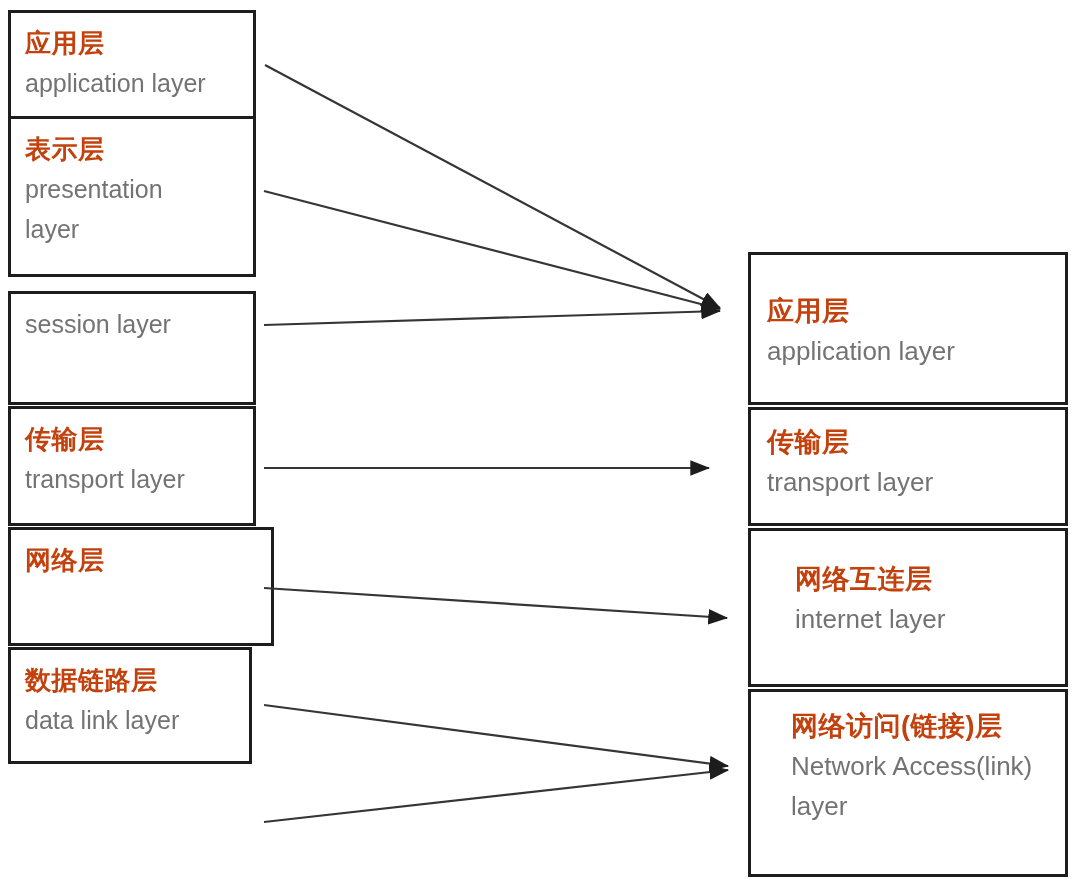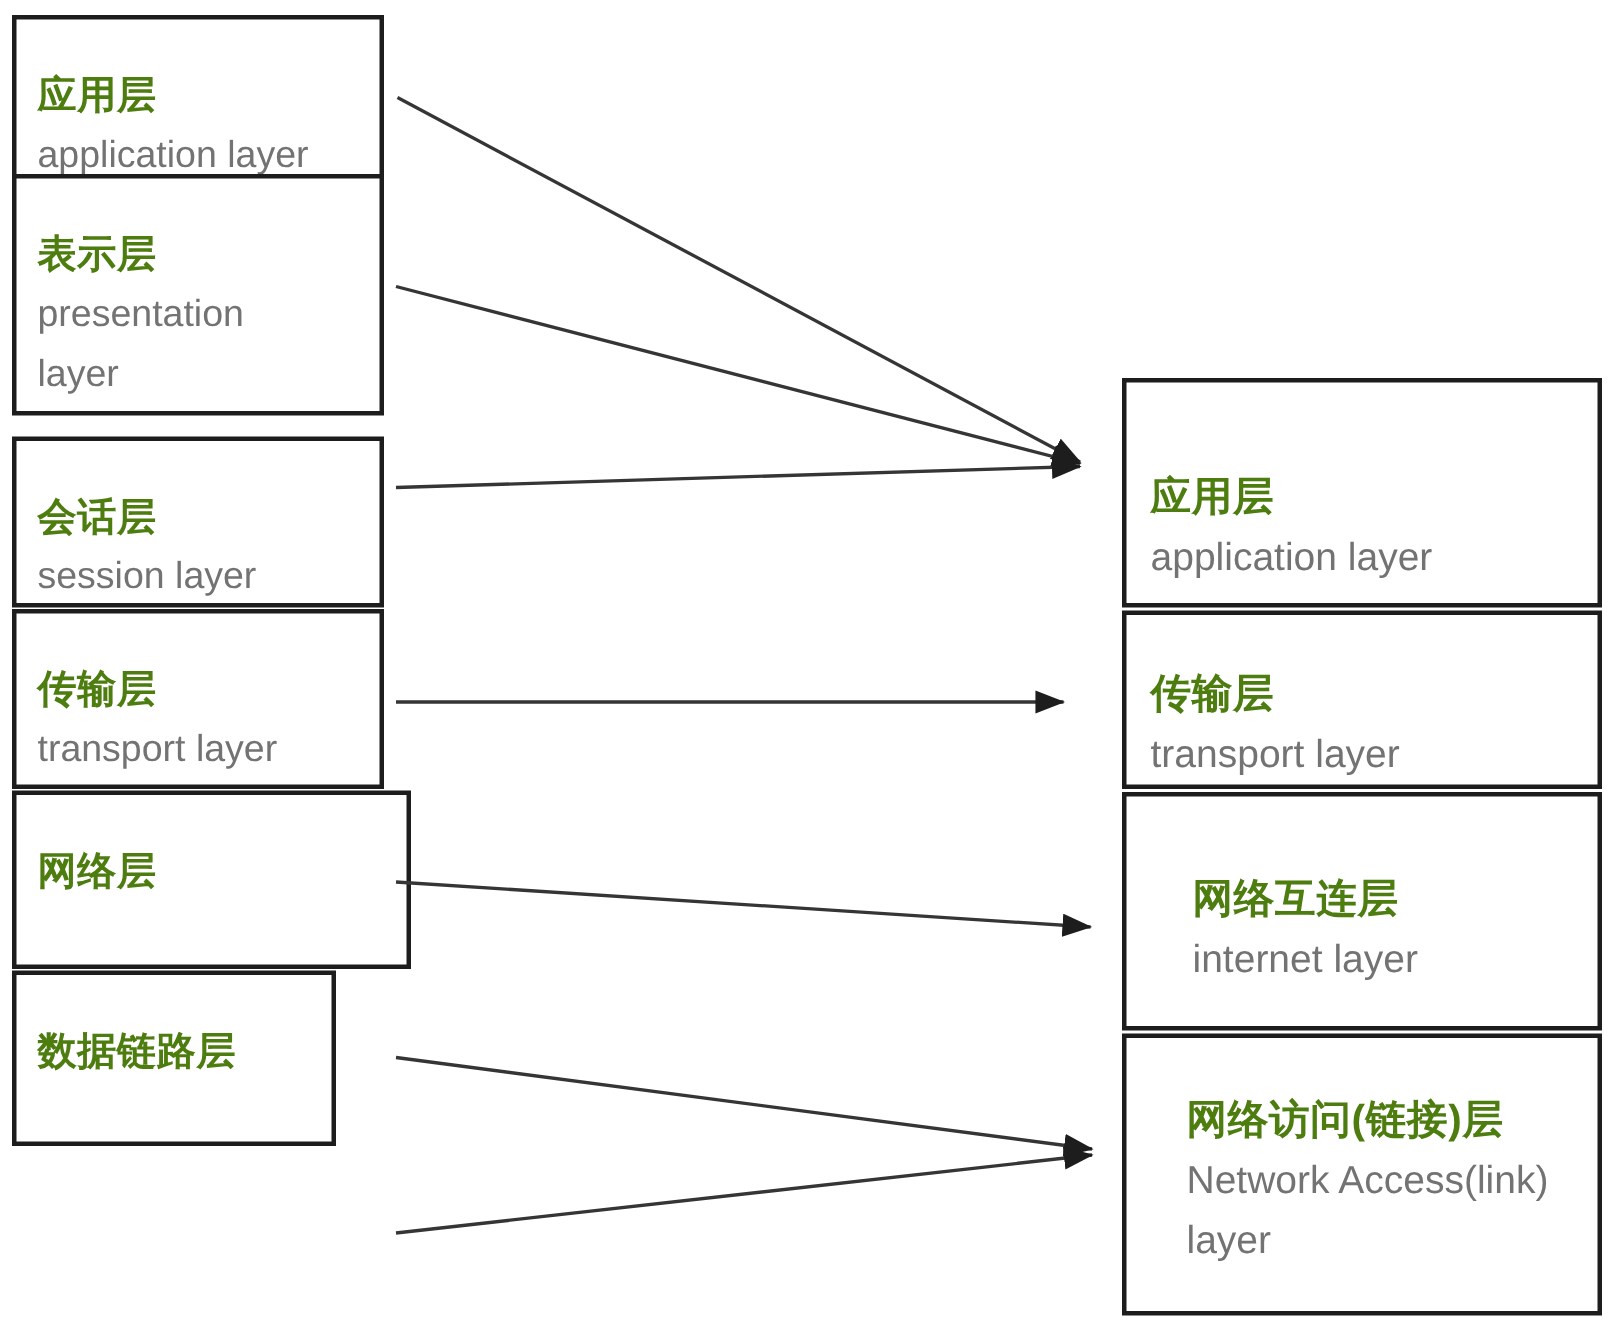--- a/index.html
+++ b/index.html
@@ -28,23 +28,22 @@
     padding-top: 10px;
   }
   .layer-box.right-col {
     padding-left: 16px;
   }
   .cn-title {
     font-weight: bold;
     font-size: 26px;
     line-height: 40px;
     letter-spacing: 0.5px;
-    color: #4d7c0f;
+    color: #c2410c;
     white-space: nowrap;
-    margin-top: 20px;
   }
   .en-title {
     font-weight: normal;
     font-size: 25px;
     line-height: 40px;
     color: #737373;
     white-space: nowrap;
   }
   .right-col .cn-title {
     font-size: 27px;
@@ -71,35 +70,35 @@
     <div class="en-title">application layer</div>
   </div>
 
   <div class="layer-box osi" style="left:8px; top:116px; width:248px; height:161px;">
     <div class="cn-title">表示层</div>
     <div class="en-title">presentation</div>
     <div class="en-title">layer</div>
   </div>
 
   <div class="layer-box osi" style="left:8px; top:291px; width:248px; height:114px;">
-    <div class="cn-title">会话层</div>
     <div class="en-title">session layer</div>
   </div>
 
   <div class="layer-box osi" style="left:8px; top:406px; width:248px; height:120px;">
     <div class="cn-title">传输层</div>
     <div class="en-title">transport layer</div>
   </div>
 
   <div class="layer-box osi" style="left:8px; top:527px; width:266px; height:119px;">
     <div class="cn-title">网络层</div>
   </div>
 
-  <div class="layer-box osi" style="left:8px; top:647px; width:216px; height:117px;">
+  <div class="layer-box osi" style="left:8px; top:647px; width:244px; height:117px;">
     <div class="cn-title">数据链路层</div>
+    <div class="en-title">data link layer</div>
   </div>
 
 
   <div class="layer-box right-col" style="left:748px; top:252px; width:320px; height:153px; padding-top:36px;">
     <div class="cn-title">应用层</div>
     <div class="en-title">application layer</div>
   </div>
 
   <div class="layer-box right-col" style="left:748px; top:407px; width:320px; height:119px; padding-top:12px;">
     <div class="cn-title">传输层</div>

